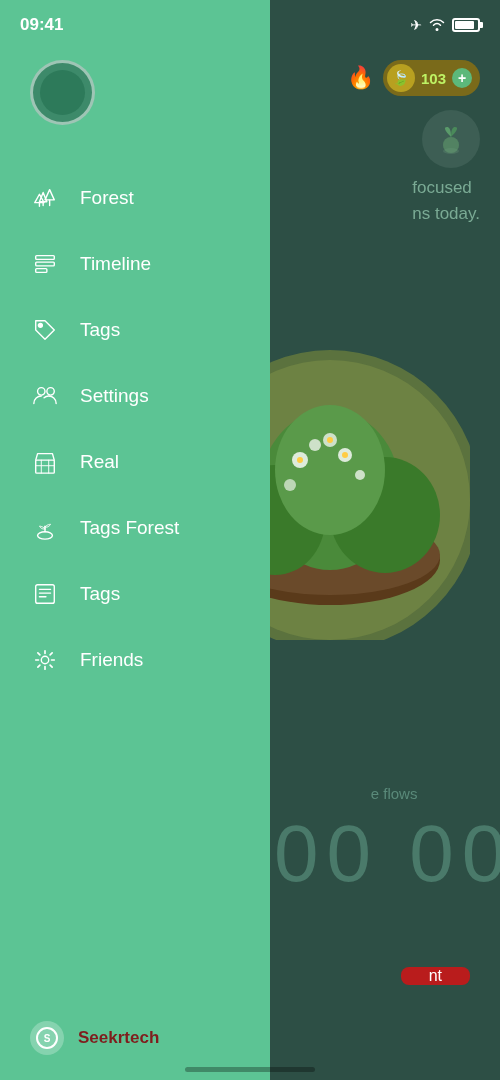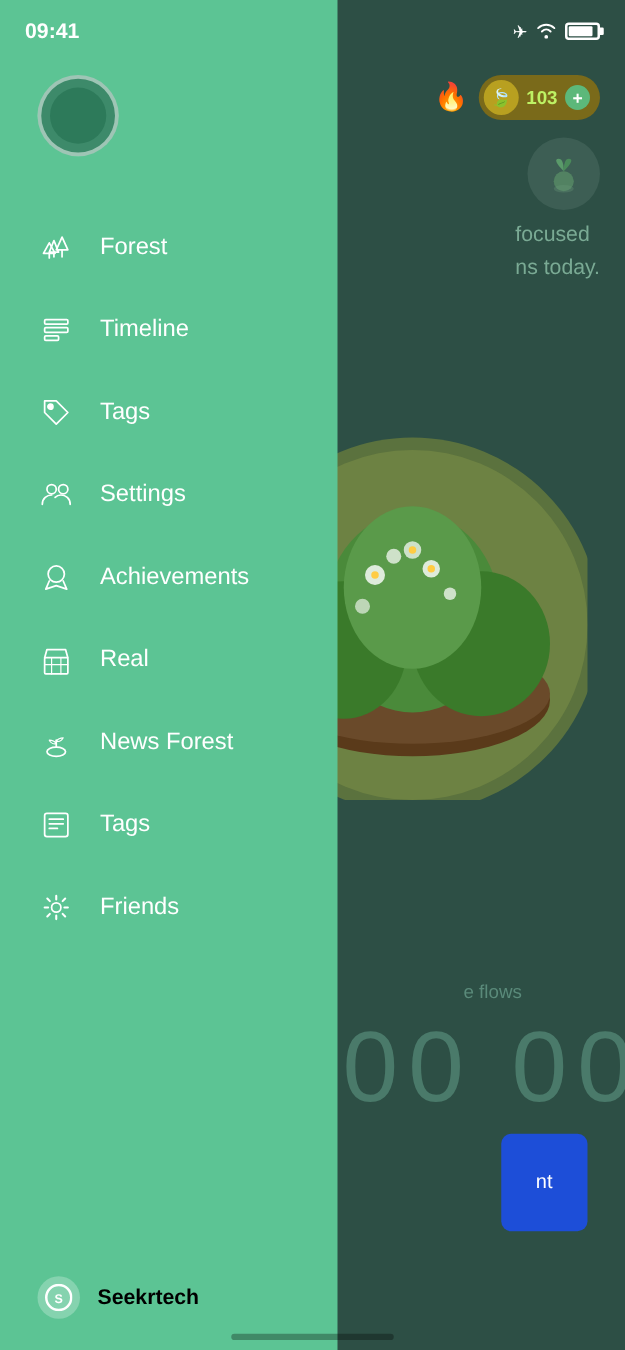--- a/index.html
+++ b/index.html
@@ -124,21 +124,21 @@
       background-color: rgba(255,255,255,0.25);
       display: flex;
       align-items: center;
       justify-content: center;
       color: white;
       font-weight: bold;
       font-size: 14px;
     }
 
     .seekrtech-text {
-      color: #000000;
+      color: #7f1d1d;
       font-size: 17px;
       font-weight: 600;
     }
 
     
     .home-indicator {
       position: absolute;
       bottom: 8px;
       left: 50%;
       transform: translateX(-50%);
@@ -269,21 +269,21 @@
 </div>
 
 <div style="position:absolute;bottom:180px;left:50%;transform:translateX(10%);z-index:5;text-align:center;">
   <div style="color:#5a8a7a;font-size:15px;margin-bottom:6px;">e flows</div>
   <div style="color:#4a7a6a;font-size:80px;font-weight:200;letter-spacing:8px;">
     <span>00</span>
     <span>00</span>
   </div>
 </div>
 
-<div style="position:absolute;bottom:95px;right:30px;background:#1d4ed8;color:white;padding:30px 28px;border-radius:8px;font-size:16px;z-index:5;">
+<div style="position:absolute;bottom:95px;right:30px;background:#b91c1c;color:white;padding:0 28px;border-radius:8px;font-size:16px;z-index:5;">
   <span>nt</span>
 </div>
 
 <div class="sidebar">
 
   <div class="sidebar-avatar">
     <div class="avatar-inner"></div>
   </div>
 
   <nav class="sidebar-nav">
@@ -329,29 +329,20 @@
         <svg class="icon-svg" viewBox="0 0 28 28">
           <circle cx="10" cy="9" r="4" stroke="white" stroke-width="1.5"></circle>
           <path d="M2 22 C2 17 6 14 10 14" stroke="white" stroke-width="1.5"></path>
           <circle cx="20" cy="9" r="4" stroke="white" stroke-width="1.5"></circle>
           <path d="M26 22 C26 17 22 14 18 14 C16 14 14 15 13 16" stroke="white" stroke-width="1.5"></path>
         </svg>
       </div>
       <span class="nav-label">Settings</span>
     </div>
 
-    <div class="nav-item">
-      <div class="nav-icon">
-        <svg class="icon-svg" viewBox="0 0 28 28">
-          <circle cx="14" cy="11" r="7" stroke="white" stroke-width="1.5"></circle>
-          <path d="M8 17 L5 24 L14 21 L23 24 L20 17" stroke="white" stroke-width="1.5" fill="none"></path>
-        </svg>
-      </div>
-      <span class="nav-label">Achievements</span>
-    </div>
 
     <div class="nav-item">
       <div class="nav-icon">
         <svg class="icon-svg" viewBox="0 0 28 28">
           <rect x="4" y="12" width="20" height="14" rx="1" stroke="white" stroke-width="1.5"></rect>
           <path d="M4 12 L6 5 L22 5 L24 12" stroke="white" stroke-width="1.5" fill="none"></path>
           <line x1="10" y1="12" x2="10" y2="26" stroke="white" stroke-width="1"></line>
           <line x1="18" y1="12" x2="18" y2="26" stroke="white" stroke-width="1"></line>
           <line x1="4" y1="18" x2="24" y2="18" stroke="white" stroke-width="1"></line>
         </svg>
@@ -362,21 +353,21 @@
     <div class="nav-item">
       <div class="nav-icon">
         <svg class="icon-svg" viewBox="0 0 28 28">
 
           <ellipse cx="14" cy="22" rx="8" ry="4" stroke="white" stroke-width="1.5"></ellipse>
           <line x1="14" y1="18" x2="14" y2="12" stroke="white" stroke-width="1.5"></line>
           <path d="M14 15 C12 12 8 12 8 12 C8 12 10 16 14 15Z" stroke="white" stroke-width="1" fill="none"></path>
           <path d="M14 13 C16 10 20 10 20 10 C20 10 18 14 14 13Z" stroke="white" stroke-width="1" fill="none"></path>
         </svg>
       </div>
-      <span class="nav-label">News Forest</span>
+      <span class="nav-label">Tags Forest</span>
     </div>
 
     <div class="nav-item">
       <div class="nav-icon">
         <svg class="icon-svg" viewBox="0 0 28 28">
           <rect x="4" y="4" width="20" height="20" rx="2" stroke="white" stroke-width="1.5"></rect>
           <line x1="8" y1="9" x2="20" y2="9" stroke="white" stroke-width="1.5"></line>
           <line x1="8" y1="13" x2="20" y2="13" stroke="white" stroke-width="1.5"></line>
           <line x1="8" y1="17" x2="15" y2="17" stroke="white" stroke-width="1.5"></line>
         </svg>

